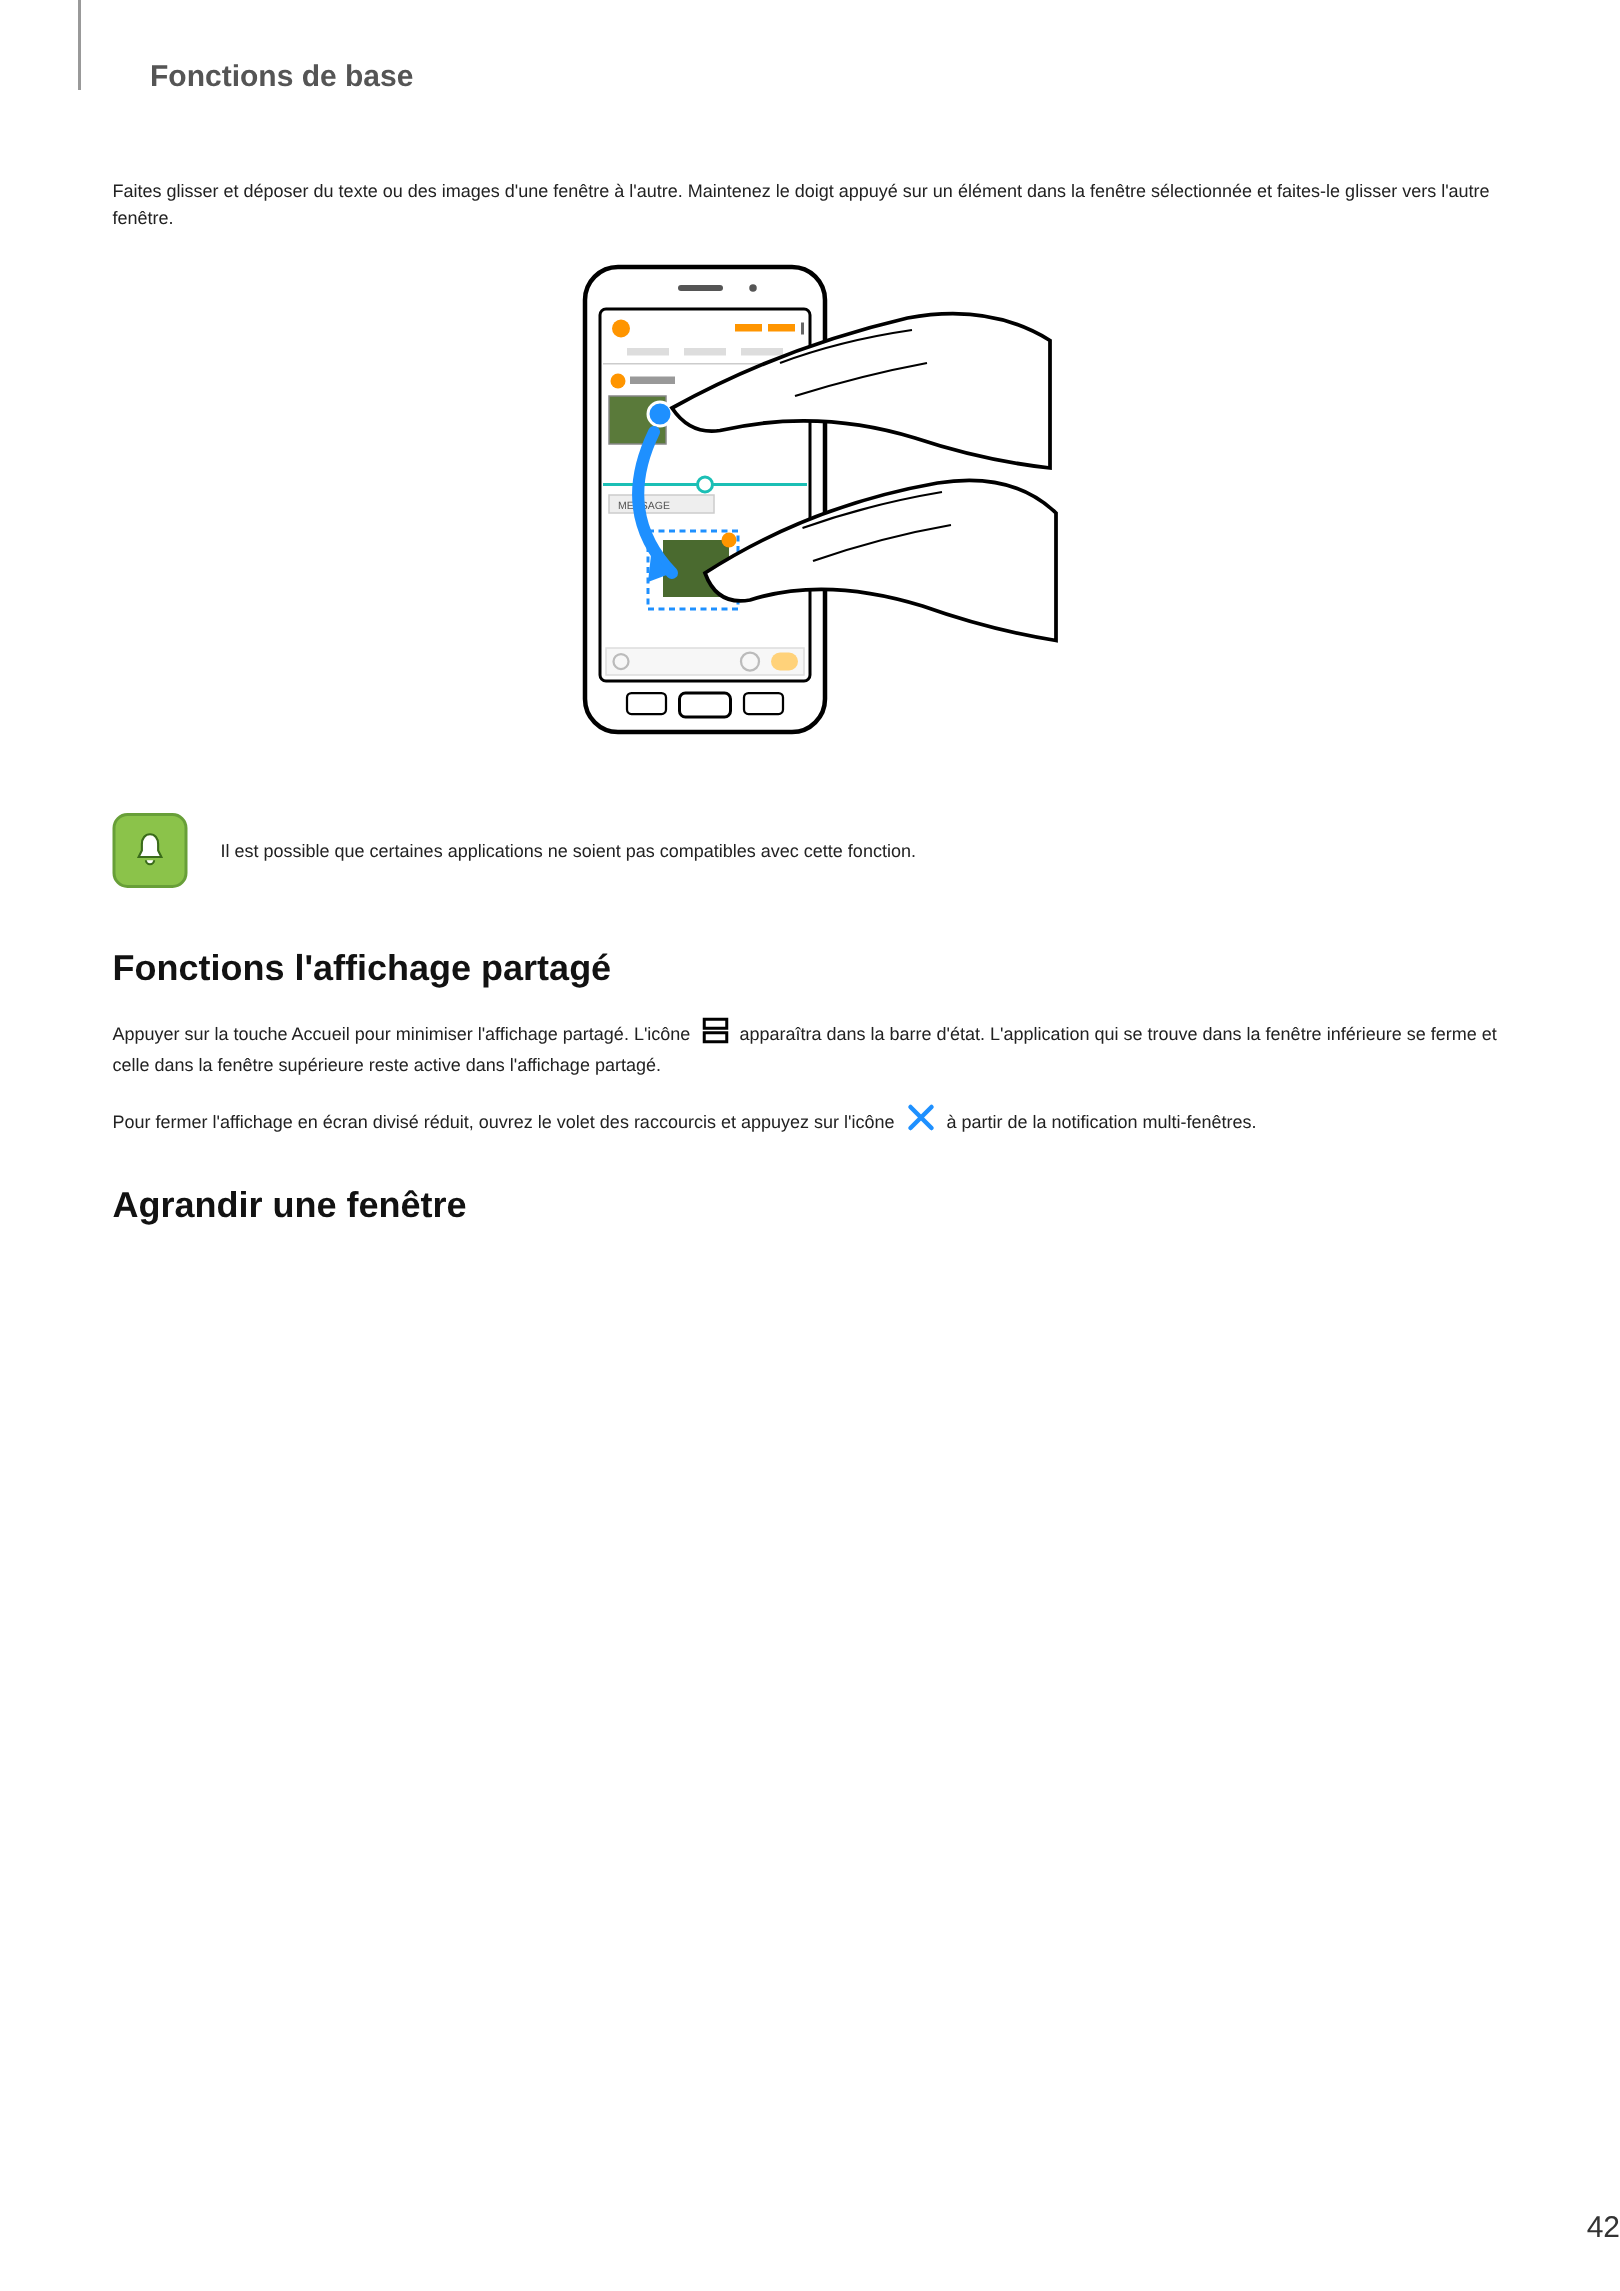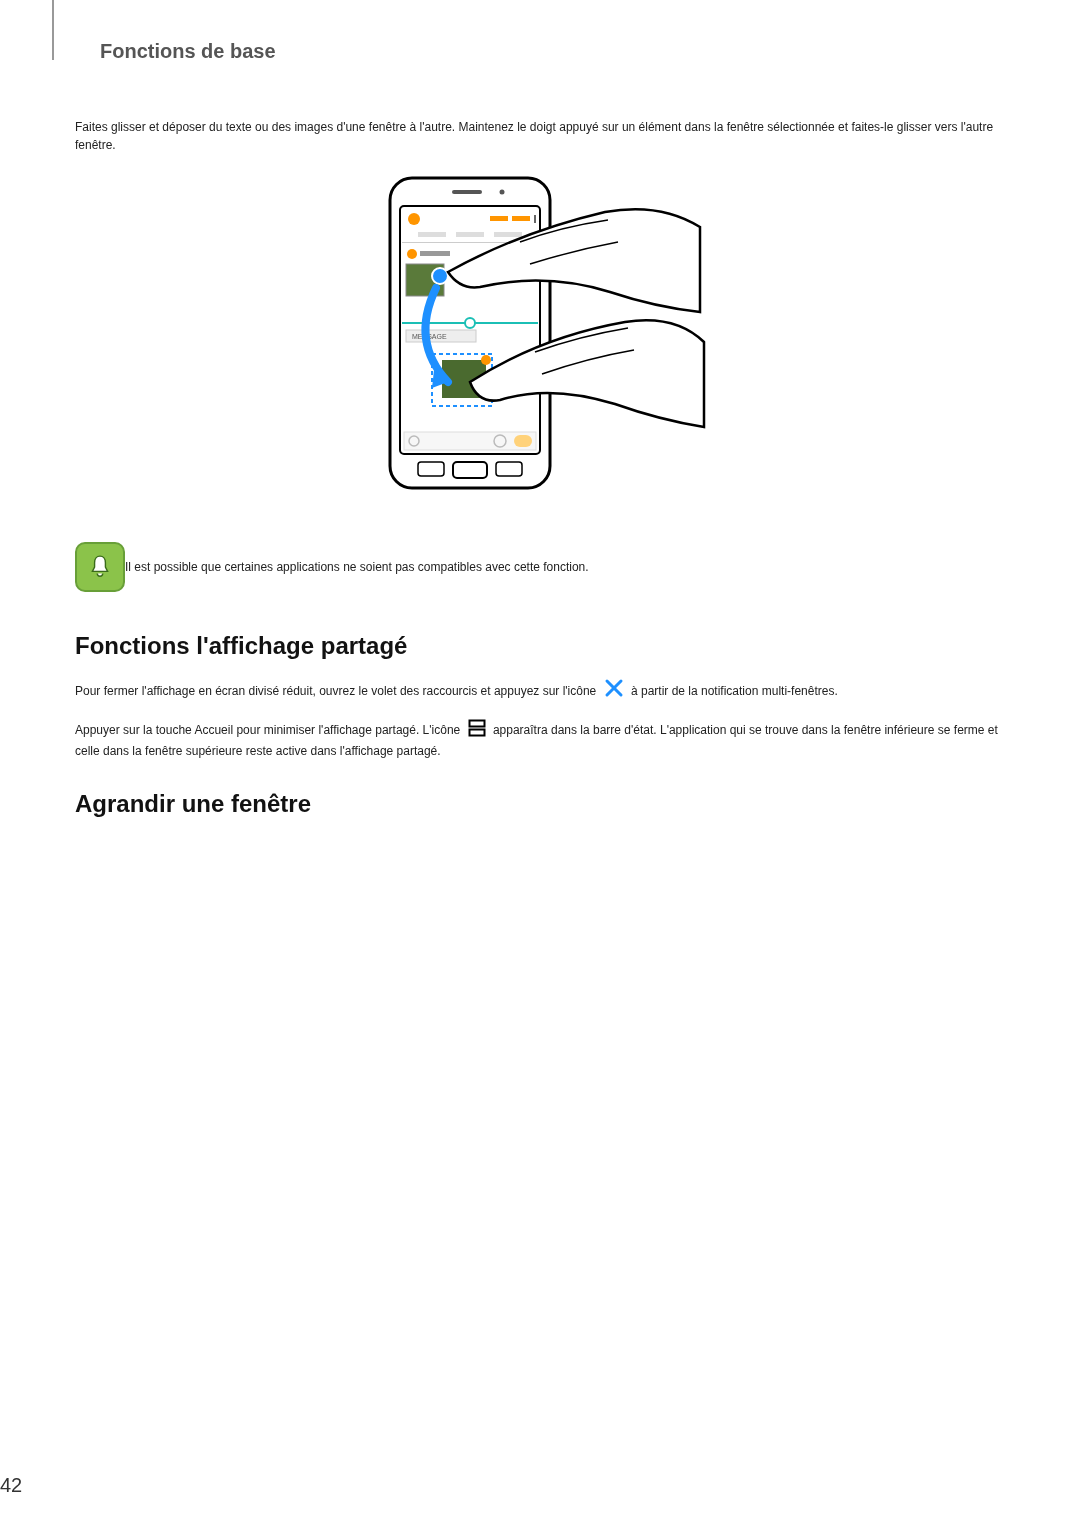--- a/index.html
+++ b/index.html
@@ -44,20 +44,21 @@
     margin: 0 0 16px 0;
   }
   .figure {
     display: flex;
     justify-content: center;
     margin: 18px 0 30px 0;
   }
   .note-row {
     display: flex;
     align-items: center;
+    gap: 22px;
     margin: 10px 0 40px 0;
   }
   .note-badge {
     width: 46px;
     height: 46px;
     border-radius: 10px;
     background: #8bc34a;
     border: 2px solid #689f38;
     display: flex;
     align-items: center;
@@ -66,21 +67,21 @@
   }
   .icon-inline {
     display: inline-block;
     vertical-align: -3px;
     margin: 0 4px;
   }
   .page-num {
     position: absolute;
     bottom: 30px;
     left: 0; right: 0;
-    text-align: left;
+    text-align: right;
     font-size: 20px;
     color: #333;
   }
 </style>
 </head>
 <body>
 
 <div class="header-rule"></div>
 
 <div class="page">
@@ -152,38 +153,38 @@
         <path d="M12 2 C9 2 7 4.5 7 8 L7 12 L5 16 L19 16 L17 12 L17 8 C17 4.5 15 2 12 2 Z" fill="#fff" stroke="#3a6b1a" stroke-width="1.3"></path>
         <path d="M9.5 18 A2.5 2.5 0 0 0 14.5 18" fill="#fff" stroke="#3a6b1a" stroke-width="1.3"></path>
       </svg>
     </div>
     <p class="body" style="margin:0;">Il est possible que certaines applications ne soient pas compatibles avec cette fonction.</p>
   </div>
 
   <h2 class="section">Fonctions l'affichage partagé</h2>
 
   <p class="body">
+    <span>Appuyer sur la touche Accueil pour minimiser l'affichage partagé. L'icône </span>
+    <span class="icon-inline">
+      <svg width="18" height="18" viewBox="0 0 18 18">
+        <rect x="1.5" y="1.5" width="15" height="6" fill="none" stroke="#000" stroke-width="2"></rect>
+        <rect x="1.5" y="10.5" width="15" height="6" fill="none" stroke="#000" stroke-width="2"></rect>
+      </svg>
+    </span>
+    <span> apparaîtra dans la barre d'état. L'application qui se trouve dans la fenêtre inférieure se ferme et celle dans la fenêtre supérieure reste active dans l'affichage partagé.</span>
+  </p>
+
+  <p class="body">
     <span>Pour fermer l'affichage en écran divisé réduit, ouvrez le volet des raccourcis et appuyez sur l'icône </span>
     <span class="icon-inline">
       <svg width="20" height="20" viewBox="0 0 20 20">
         <line x1="3" y1="3" x2="17" y2="17" stroke="#1e90ff" stroke-width="3" stroke-linecap="round"></line>
         <line x1="17" y1="3" x2="3" y2="17" stroke="#1e90ff" stroke-width="3" stroke-linecap="round"></line>
       </svg>
     </span>
     <span> à partir de la notification multi-fenêtres.</span>
   </p>
 
-  <p class="body">
-    <span>Appuyer sur la touche Accueil pour minimiser l'affichage partagé. L'icône </span>
-    <span class="icon-inline">
-      <svg width="18" height="18" viewBox="0 0 18 18">
-        <rect x="1.5" y="1.5" width="15" height="6" fill="none" stroke="#000" stroke-width="2"></rect>
-        <rect x="1.5" y="10.5" width="15" height="6" fill="none" stroke="#000" stroke-width="2"></rect>
-      </svg>
-    </span>
-    <span> apparaîtra dans la barre d'état. L'application qui se trouve dans la fenêtre inférieure se ferme et celle dans la fenêtre supérieure reste active dans l'affichage partagé.</span>
-  </p>
-
   <h2 class="section" style="margin-top:30px;">Agrandir une fenêtre</h2>
 
 </div>
 
 <div class="page-num">42</div>
 
 </body></html>

